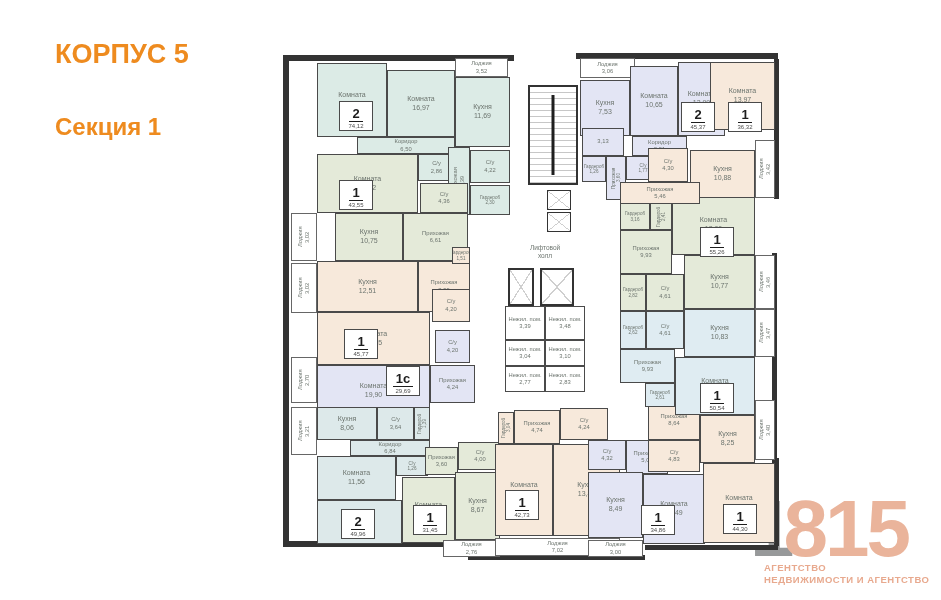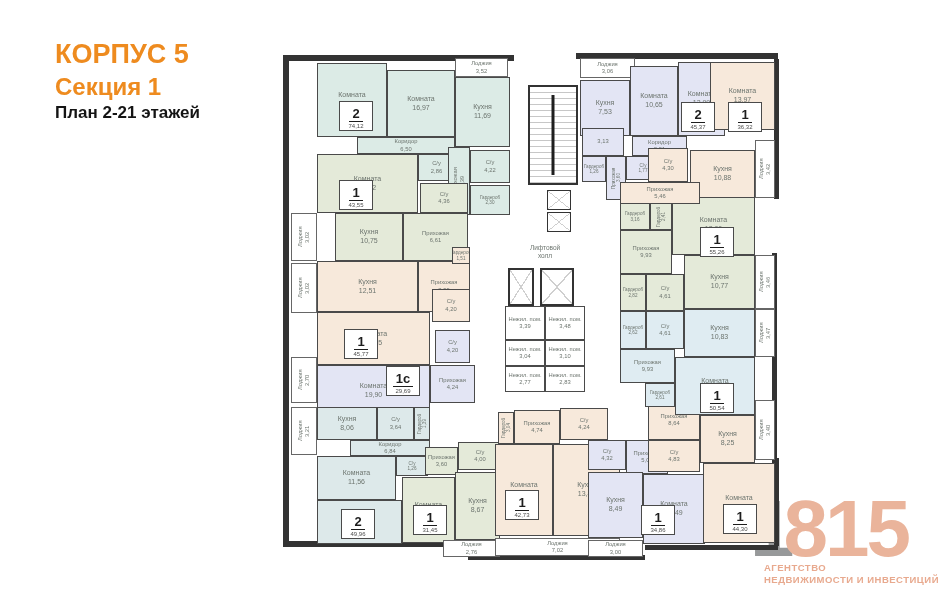--- a/index.html
+++ b/index.html
@@ -3,21 +3,21 @@
 <meta charset="utf-8">
 <style>
   html,body{margin:0;padding:0;}
   body{
     width:941px;height:600px;position:relative;overflow:hidden;
     background:#ffffff;font-family:"Liberation Sans",sans-serif;
   }
   
   .header{position:absolute;left:55px;top:38px;z-index:4;}
   .t1{font-size:27px;font-weight:bold;color:#ee8b1f;line-height:1.25;}
-  .t2{font-size:24px;font-weight:bold;color:#ee8b1f;line-height:1.25;}
+  .t2{font-size:24px;font-weight:bold;color:#ee8b1f;line-height:1.25;margin-top:40px;}
   .t3{font-size:17px;font-weight:bold;color:#141414;line-height:1.3;}
   
   #plan{position:absolute;left:0;top:0;width:941px;height:600px;z-index:2;}
   .room{
     position:absolute;box-sizing:border-box;border:1.5px solid #4a4a4a;
     display:flex;flex-direction:column;align-items:center;justify-content:center;
     text-align:center;color:#6d756f;font-size:7px;line-height:1.25;overflow:hidden;
   }
   .room .rn,.room .ra{display:block;}
   .room.small{font-size:5.8px;}
@@ -49,21 +49,20 @@
   .d983{color:#eab49b;}
   .agency{color:#e8a98e;font-weight:bold;font-size:9.5px;letter-spacing:0.5px;
     line-height:1.35;margin-top:-4px;margin-left:14px;}
 </style>
 </head>
 <body>
 
 <div class="header">
   <div class="t1">КОРПУС 5</div>
   <div class="t2">Секция 1</div>
-  <div class="t3">План 2-21 этажей</div>
 </div>
 
 <div id="plan">
     <div class="wall" style="left: 283px; top: 55px; width: 6px; height: 492px;"></div>
     <div class="wall" style="left: 283px; top: 55px; width: 231px; height: 6px;"></div>
     <div class="wall" style="left: 576px; top: 53px; width: 202px; height: 6px;"></div>
     <div class="wall" style="left: 774px; top: 59px; width: 5px; height: 140px;"></div>
     <div class="wall" style="left: 772px; top: 253px; width: 5px; height: 210px;"></div>
     <div class="wall" style="left: 283px; top: 541px; width: 187px; height: 6px;"></div>
     <div class="wall" style="left: 468px; top: 555px; width: 177px; height: 5px;"></div>
@@ -443,15 +442,15 @@
     <div class="room small" style="left: 545px; top: 366px; width: 40px; height: 26px; background: rgb(255, 255, 255);">
       <span class="rn">Нежил. пом.</span>
       <span class="ra">2,83</span>
     </div>
   </div>
 
 <div class="logo">
   <div class="digits"><span class="d1">1</span><span class="d983">815</span></div>
   <div class="agency">
     <div>АГЕНТСТВО</div>
-    <div>НЕДВИЖИМОСТИ И ИНВЕСТИЦИЙ</div>
+    <div>НЕДВИЖИМОСТИ И АГЕНТСТВО</div>
   </div>
 </div>
 
 </body></html>

